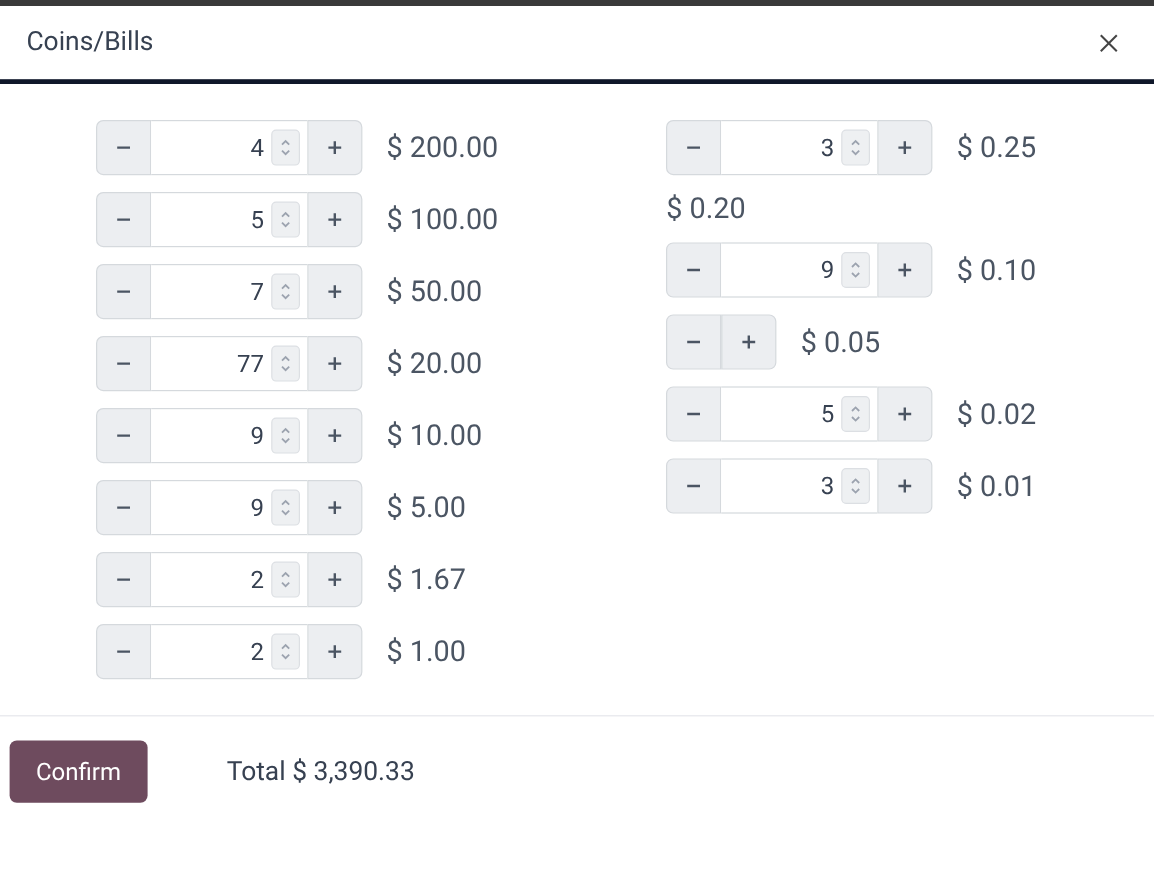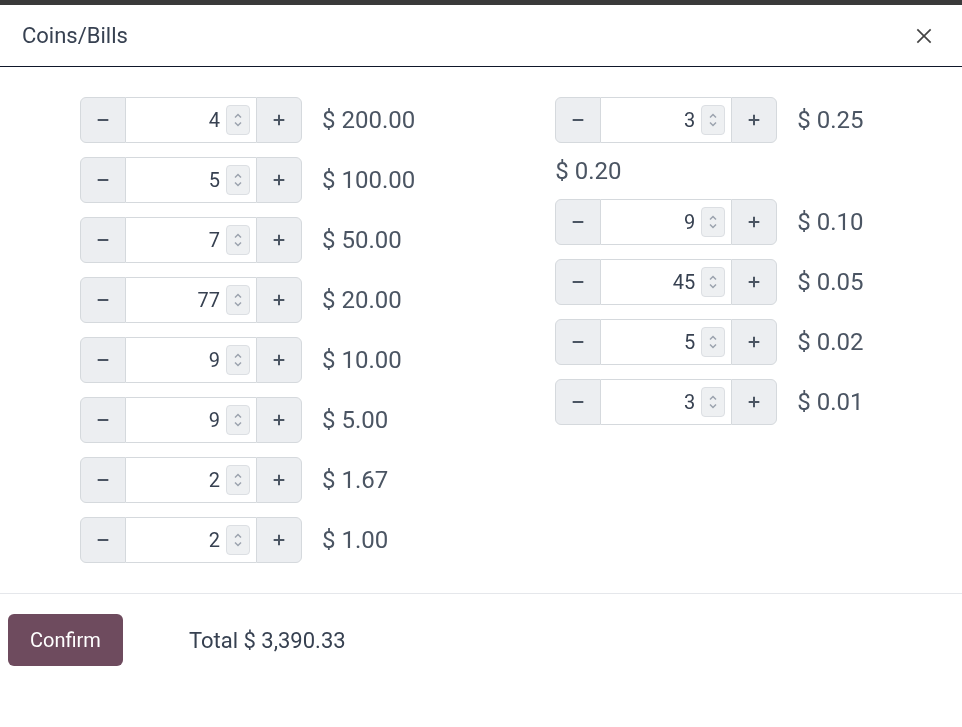--- a/index.html
+++ b/index.html
@@ -19,21 +19,21 @@
     width: 100%;
   }
   .modal {
     width: 100%;
   }
   .modal-header {
     display: flex;
     align-items: center;
     justify-content: space-between;
     padding: 18px 26px 18px 22px;
-    border-bottom: 1px solid #0f172a;
+    border-bottom: 4px solid #0f172a;
   }
   .modal-title {
     font-size: 22px;
     font-weight: 400;
     color: #374151;
   }
   .close-icon {
     width: 24px;
     height: 24px;
     cursor: pointer;
@@ -443,31 +443,20 @@
           </div>
           <div class="denom">$ 0.10</div>
         </div>
         <div class="row">
           <div class="stepper">
             <div class="btn minus">
               <svg viewBox="0 0 24 24">
                 <line x1="4" y1="12" x2="20" y2="12"></line>
               </svg>
             </div>
-            <div class="input-wrap">
-              <input class="qty" type="text" value="45" style="">
-              <div class="spin">
-                <svg class="up" viewBox="0 0 12 8">
-                  <polyline points="2,6 6,2 10,6"></polyline>
-                </svg>
-                <svg class="down" viewBox="0 0 12 8">
-                  <polyline points="2,2 6,6 10,2"></polyline>
-                </svg>
-              </div>
-            </div>
             <div class="btn plus">
               <svg viewBox="0 0 24 24">
                 <line x1="4" y1="12" x2="20" y2="12"></line>
                 <line x1="12" y1="4" x2="12" y2="20"></line>
               </svg>
             </div>
           </div>
           <div class="denom">$ 0.05</div>
         </div>
         <div class="row">

